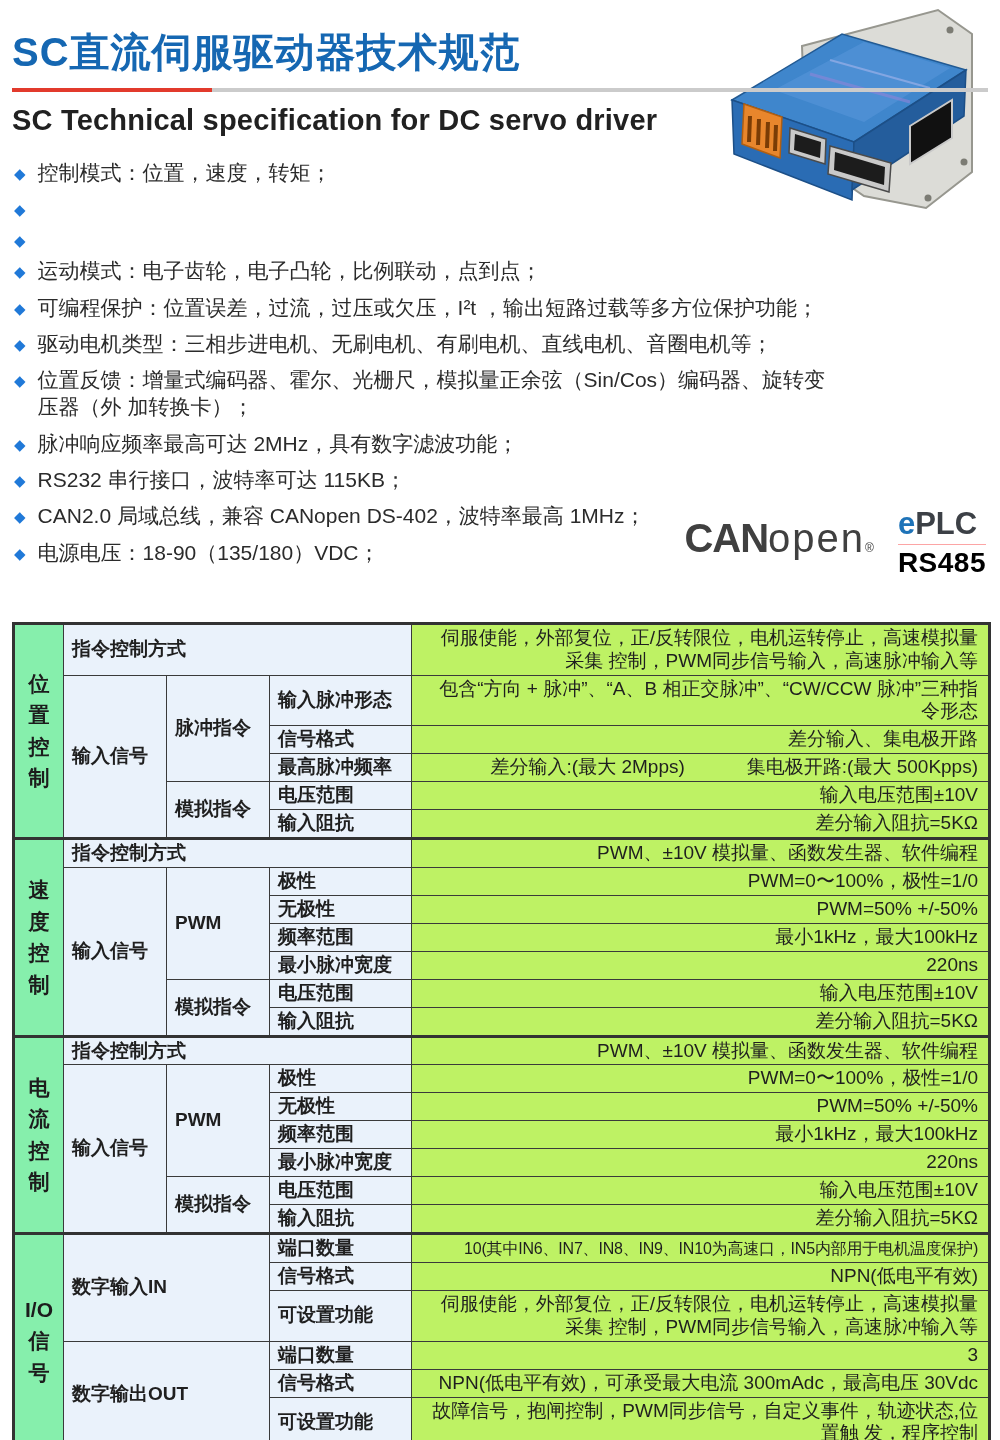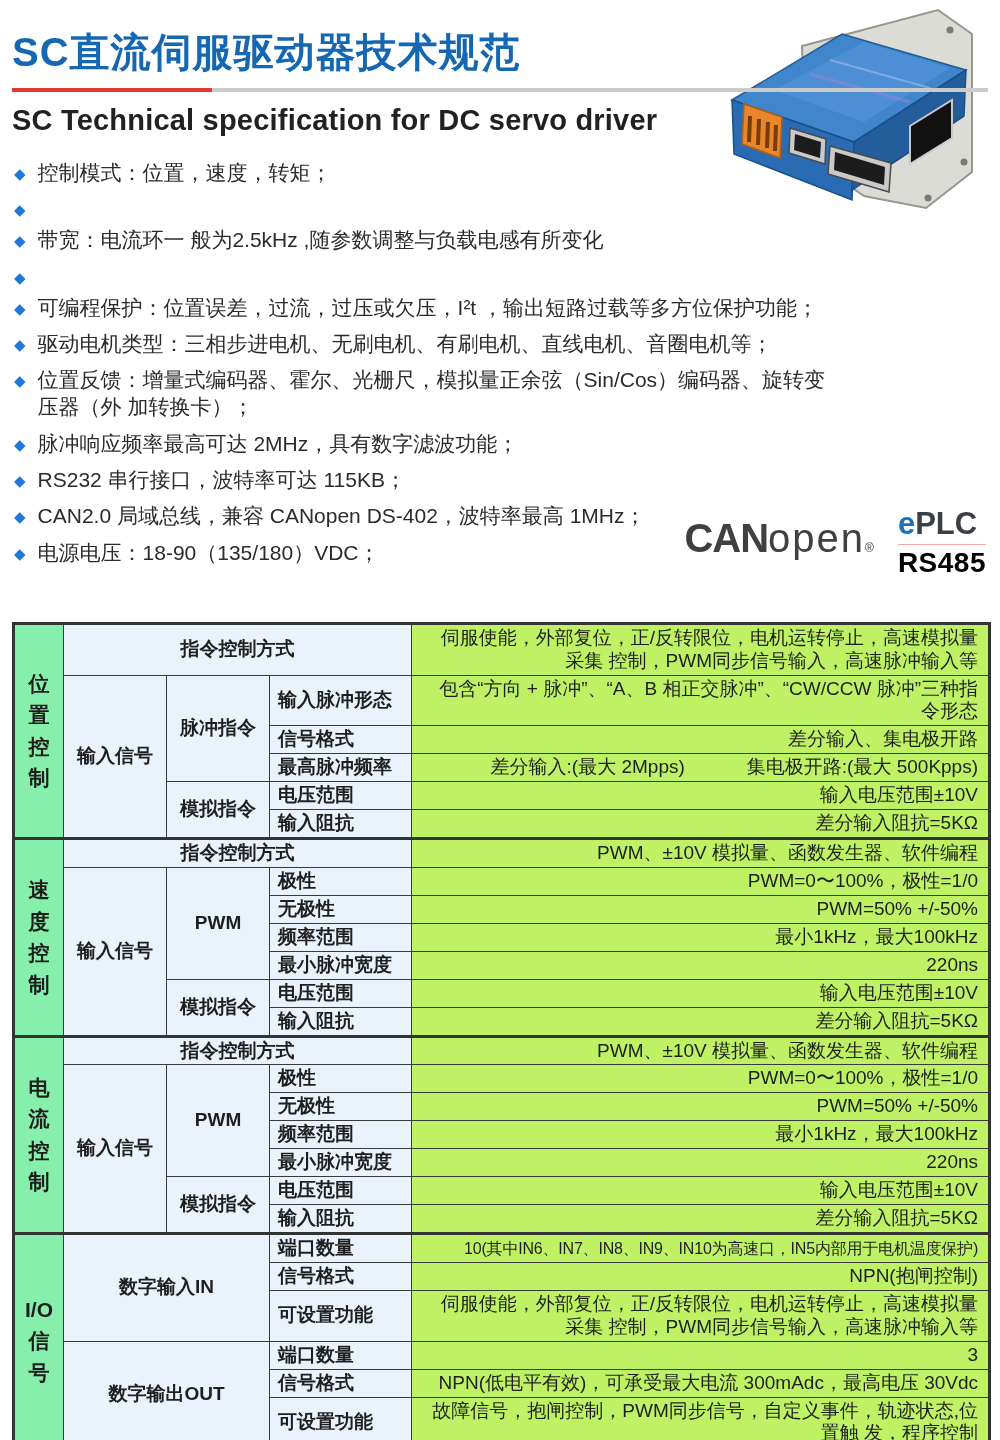--- a/index.html
+++ b/index.html
@@ -39,21 +39,21 @@
   .spec-wrap { position:absolute; left:12px; top:622px; z-index:3; }
   table.spec { width:976px; border-collapse:collapse; table-layout:fixed; border:3px solid #333; }
   table.spec td, table.spec th { border:1.6px solid #3a3a3a; vertical-align:middle; }
   tbody.sec > tr:first-child > td, tbody.sec > tr:first-child > th { border-top:3px solid #333; }
   tr.h1 { height:28px; } tr.h2 { height:47px; }
   .cat { background:#86efac; text-align:center; }
   .cat .vert { display:block; width:36px; margin:0 auto; word-break:break-all; text-align:center;
                font-size:21px; font-weight:700; color:#1c1c1c; line-height:1.5; }
   .lbl { background:#eaf2fb; font-size:19px; font-weight:600; color:#1f1f1f; text-align:left;
          padding:2px 8px; line-height:1.2; }
-  .lbl.center { text-align:center; }
+  .lbl.center { text-align:left; }
   .val { background:#bef264; font-size:19px; font-weight:400; color:#1f1f1f; text-align:right;
          padding:2px 10px; line-height:1.2; }
   .val.small { font-size:16px; letter-spacing:-0.2px; }
   .gap2 { margin-left:62px; }
 </style>
 </head>
 <body>
 
 <div class="page">
 
@@ -100,24 +100,24 @@
   <ul class="features">
     <li>
         <span class="dia">◆</span>
         <span class="ftxt">控制模式：位置，速度，转矩；</span>
       </li>
     <li>
         <span class="dia">◆</span>
       </li>
     <li>
         <span class="dia">◆</span>
-        <span class="ftxt">带宽：电流环一 般为2.5kHz ,随参数调整与负载电感有所变化</span>
-      </li>
-    <li>
-        <span class="dia">◆</span>
+      </li>
+    <li>
+        <span class="dia">◆</span>
+        <span class="ftxt">运动模式：电子齿轮，电子凸轮，比例联动，点到点；</span>
       </li>
     <li>
         <span class="dia">◆</span>
         <span class="ftxt">可编程保护：位置误差，过流，过压或欠压，I²t ，输出短路过载等多方位保护功能；</span>
       </li>
     <li>
         <span class="dia">◆</span>
         <span class="ftxt">驱动电机类型：三相步进电机、无刷电机、有刷电机、直线电机、音圈电机等；</span>
       </li>
     <li>
@@ -275,21 +275,21 @@
         <tr class="h1">
           <td class="cat" rowspan="6">
               <span class="vert">I/O信号</span>
             </td>
           <th class="lbl center" colspan="2" rowspan="3">数字输入IN</th>
           <th class="lbl">端口数量</th>
           <td class="val small">10(其中IN6、IN7、IN8、IN9、IN10为高速口，IN5内部用于电机温度保护)</td>
         </tr>
         <tr class="h1">
           <th class="lbl">信号格式</th>
-          <td class="val">NPN(抱闸控制)</td>
+          <td class="val">NPN(低电平有效)</td>
         </tr>
         <tr class="h2">
           <th class="lbl">可设置功能</th>
           <td class="val">伺服使能，外部复位，正/反转限位，电机运转停止，高速模拟量采集 控制，PWM同步信号输入，高速脉冲输入等</td>
         </tr>
         <tr class="h1">
           <th class="lbl center" colspan="2" rowspan="3">数字输出OUT</th>
           <th class="lbl">端口数量</th>
           <td class="val">3</td>
         </tr>

